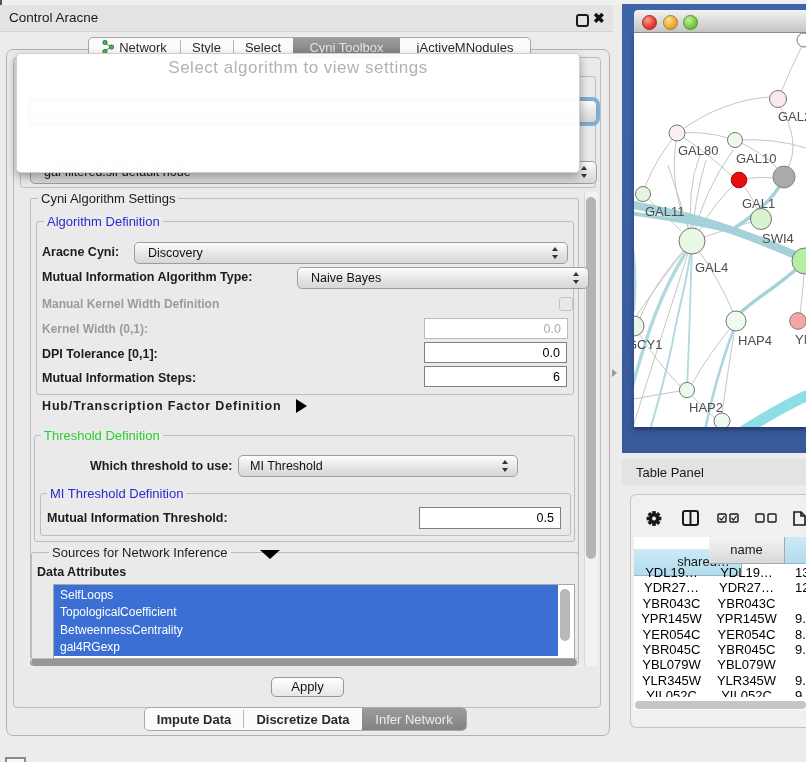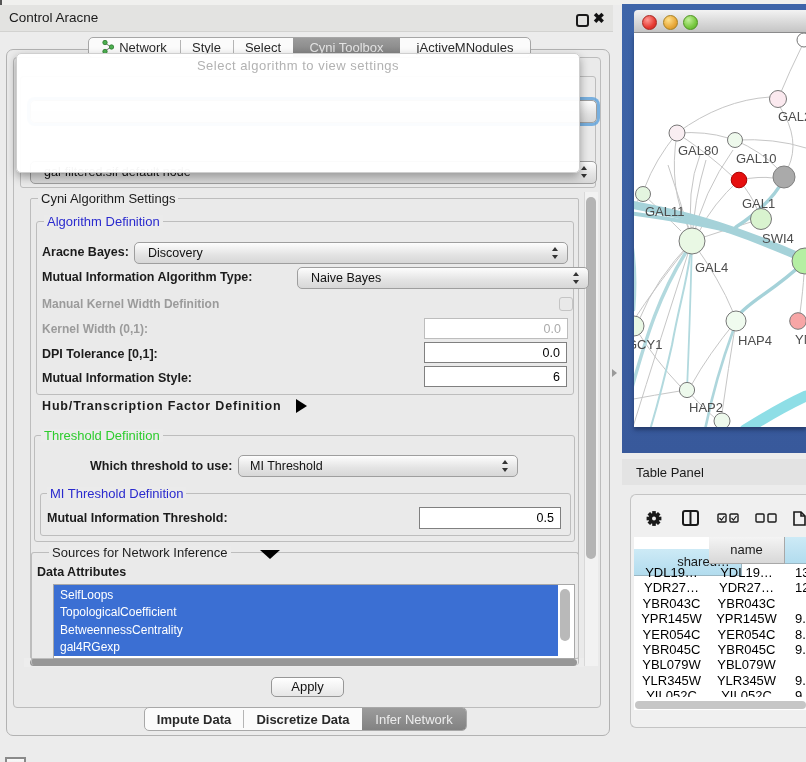--- a/index.html
+++ b/index.html
@@ -66,21 +66,21 @@
 
   <div class="abs" style="left:24px;top:658px;width:560px;height:9px;background:#ededed;"></div>
   <div class="abs" style="left:30px;top:659px;width:547px;height:7px;background:#979797;border-radius:4px;"></div>
 
   <div class="abs group" style="left:30px;top:198px;width:547px;height:459px;border-radius:2px;"></div>
   <div class="abs gtitle" style="left:38px;top:192px;">Cyni Algorithm Settings</div>
 
   <div class="abs group" style="left:36px;top:221px;width:536px;height:172px;"></div>
   <div class="abs gtitle" style="left:44px;top:215px;color:#2a2ace;">Algorithm Definition</div>
 
-  <div class="abs lbl" style="left:42px;top:245px;">Aracne Bayes:</div>
+  <div class="abs lbl" style="left:42px;top:245px;">Aracne Cyni:</div>
   <div class="abs combo" style="left:134px;top:242px;width:432px;height:20px;">
       <div class="ct">Discovery</div>
       <div class="spin"></div>
     </div>
 
   <div class="abs lbl" style="left:42px;top:270px;">Mutual Information Algorithm Type:</div>
   <div class="abs combo" style="left:276px;top:267px;width:290px;height:20px;margin-left:21px;">
       <div class="ct">Naive Bayes</div>
       <div class="spin"></div>
     </div>
@@ -91,21 +91,21 @@
   <div class="abs glbl" style="left:42px;top:322px;">Kernel Width (0,1):</div>
   <div class="abs" style="left:424px;top:318px;width:142px;height:19px;background:#fff;border:1px solid #bdbdbd;">
       <span style="position:absolute;right:6px;top:3px;font-size:12.5px;color:#ababab;">0.0</span>
     </div>
 
   <div class="abs lbl" style="left:42px;top:347px;">DPI Tolerance [0,1]:</div>
   <div class="abs tfield" style="left:424px;top:342px;width:141px;height:19px;">
       <span>0.0</span>
     </div>
 
-  <div class="abs lbl" style="left:42px;top:371px;">Mutual Information Style:</div>
+  <div class="abs lbl" style="left:42px;top:371px;">Mutual Information Steps:</div>
   <div class="abs tfield" style="left:424px;top:366px;width:141px;height:19px;">
       <span>6</span>
     </div>
 
   <div class="abs lbl" style="left:42px;top:399px;letter-spacing:.85px;">Hub/Transcription Factor Definition</div>
   <div class="abs" style="left:296px;top:399px;width:0;height:0;border-left:11px solid #000;border-top:7px solid transparent;border-bottom:7px solid transparent;"></div>
 
   <div class="abs group" style="left:34px;top:435px;width:539px;height:105px;"></div>
   <div class="abs gtitle" style="left:41px;top:429px;color:#2ecc2e;">Threshold Definition</div>
 
@@ -139,21 +139,21 @@
     <div class="abs" style="left:98px;top:2px;bottom:2px;width:1px;background:#b5b5b5;"></div>
     <div class="seg" style="left:99px;width:118px;font-weight:bold;">Discretize Data</div>
     <div class="seg" style="left:217px;width:104px;background:linear-gradient(#9c9c9c,#828282);color:#ececec;border-radius:0 4px 4px 0;">Infer Network</div>
   </div>
 
   <div class="abs" style="left:5px;top:757px;width:17px;height:10px;background:linear-gradient(#fafafa,#e2e2e2);border:2px solid #8a8a8a;"></div>
 
   <div class="abs" style="left:612px;top:369px;width:0;height:0;border-left:5px solid #9a9a9a;border-top:4px solid transparent;border-bottom:4px solid transparent;"></div>
 
   <div class="abs" style="left:16px;top:53px;width:562px;height:118px;background:rgba(255,255,255,0.96);border:1px solid #cfcfcf;border-radius:5px;box-shadow:0 4px 10px rgba(0,0,0,0.35);">
-    <div style="position:absolute;left:0;top:4px;width:100%;height:16px;text-align:center;font-size:13px;letter-spacing:.5px;color:#b2b2b2;">Select algorithm to view settings</div>
+    <div style="position:absolute;left:0;top:4px;width:100%;height:16px;text-align:center;font-size:17px;letter-spacing:.5px;color:#b2b2b2;">Select algorithm to view settings</div>
   </div>
 
   <div class="abs" style="left:622px;top:4px;width:184px;height:449px;background:linear-gradient(#3e65a9,#38599b);"></div>
 
   <div class="abs" style="left:634px;top:10px;width:172px;height:22px;background:linear-gradient(#f3f3f3,#d9d9d9 55%,#c5c5c5);border-bottom:1px solid #8f8f8f;border-radius:4px 0 0 0;"></div>
   <div class="abs" style="left:642px;top:15px;width:13px;height:13px;border-radius:50%;background:radial-gradient(circle at 35% 30%, #ff9a94, #e63b33 60%, #c22620);border:.5px solid #a8251f;"></div>
   <div class="abs" style="left:663px;top:15px;width:13px;height:13px;border-radius:50%;background:radial-gradient(circle at 35% 30%, #ffe08a, #e8a83a 60%, #c88a22);border:.5px solid #a8811f;"></div>
   <div class="abs" style="left:683px;top:15px;width:13px;height:13px;border-radius:50%;background:radial-gradient(circle at 35% 30%, #c2f09a, #78c840 60%, #58a82c);border:.5px solid #4e941f;"></div>
 
   <div class="abs" style="left:634px;top:33px;width:172px;height:394px;background:#fff;overflow:hidden;box-shadow:0 3px 4px rgba(15,30,60,.5);">

